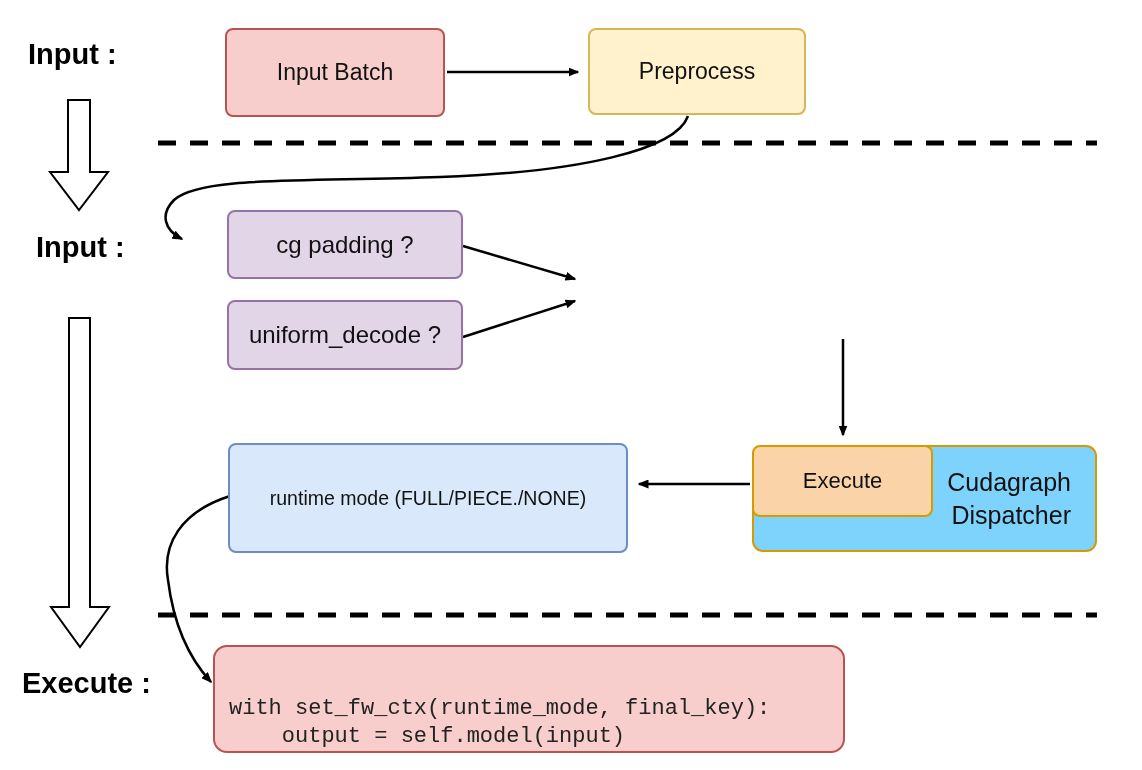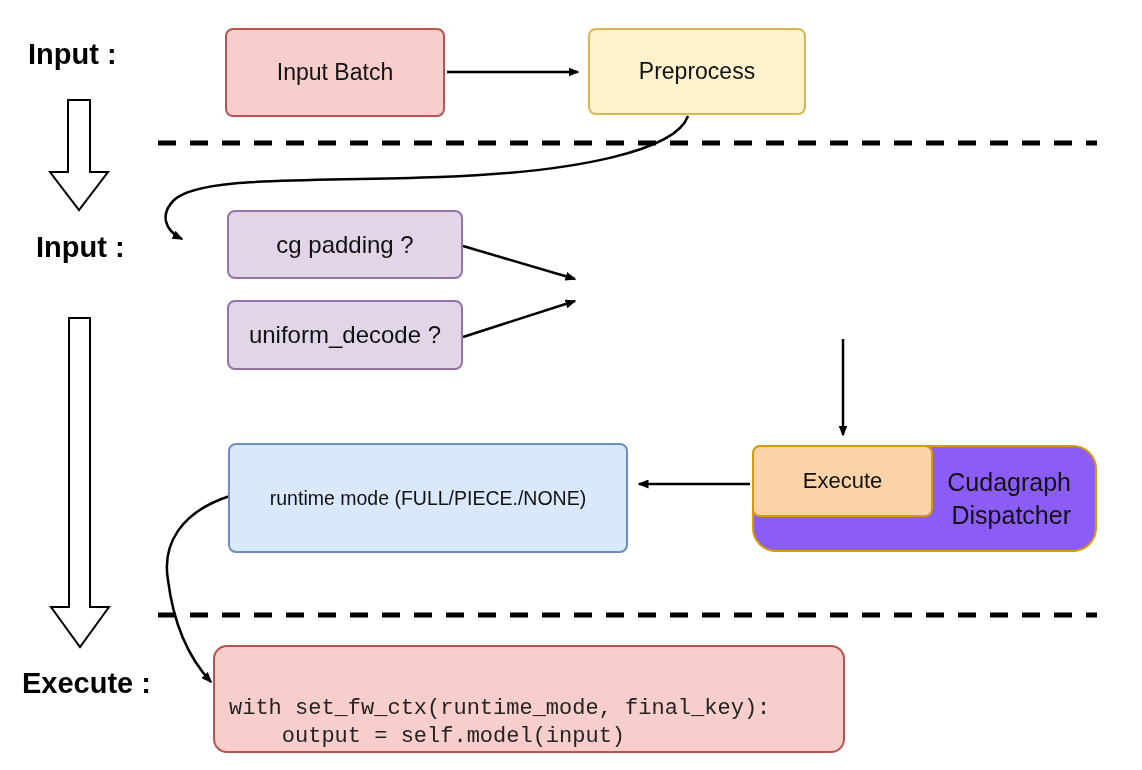--- a/index.html
+++ b/index.html
@@ -29,21 +29,21 @@
     text-align:center;
     color:#111;
     line-height:1.3;
   }
   .node .ln{display:block;white-space:pre;}
   .red    {background:#f8cecc;border-color:#b85450;}
   .yellow {background:#fff2cc;border-color:#d6b656;}
   .purple {background:#e1d5e7;border-color:#9673a6;}
   .green  {background:#d5e8d4;border-color:#82b366;}
   .blue   {background:#dae8fc;border-color:#6c8ebf;}
-  .orange-outer{background:#8b5cf6;border-color:#d79b00;border-radius:24px;}
+  .orange-outer{background:#7dd3fc;border-color:#d79b00;border-radius:11px;}
   .orange-inner{background:#fbd3a8;border-color:#d79b00;}
   #node-input-batch   {left:225px;top:28px;width:220px;height:89px;font-size:23px;}
   #node-preprocess    {left:588px;top:28px;width:218px;height:87px;font-size:23px;}
   #node-cg-padding    {left:227px;top:210px;width:236px;height:69px;font-size:24px;}
   #node-uniform-decode{left:227px;top:300px;width:236px;height:70px;font-size:24px;}
   #node-init-key      {left:590px;top:228px;width:503px;height:110px;font-size:22px;line-height:34px;}
   #node-runtime       {left:228px;top:443px;width:400px;height:110px;font-size:19.5px;line-height:30px;}
   #node-cudagraph     {left:752px;top:445px;width:345px;height:107px;font-size:25px;line-height:33px;align-items:flex-end;padding-right:24px;}
   #node-dispatch      {left:752px;top:445px;width:181px;height:72px;font-size:22px;}
   #node-execute       {left:213px;top:645px;width:632px;height:108px;border-radius:14px;

